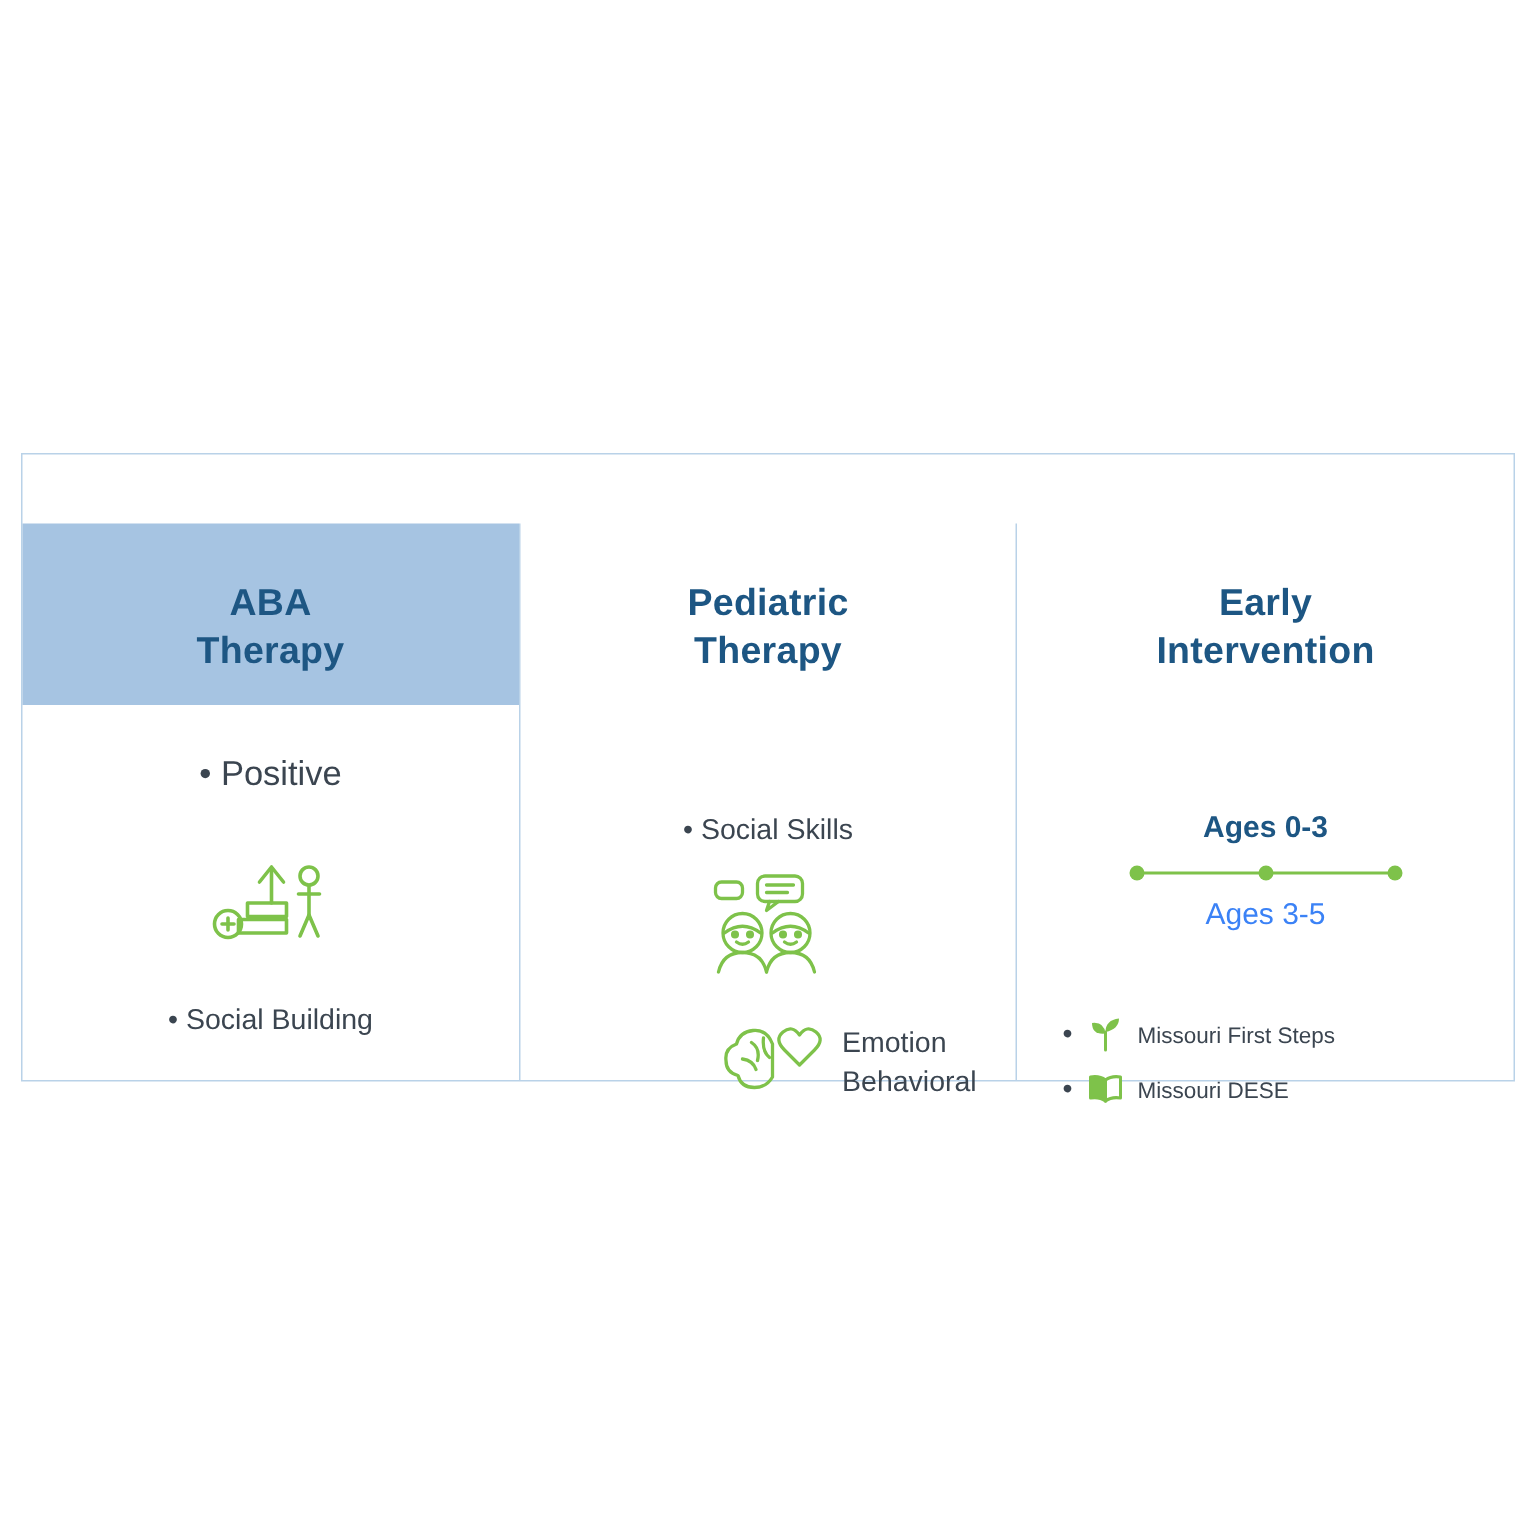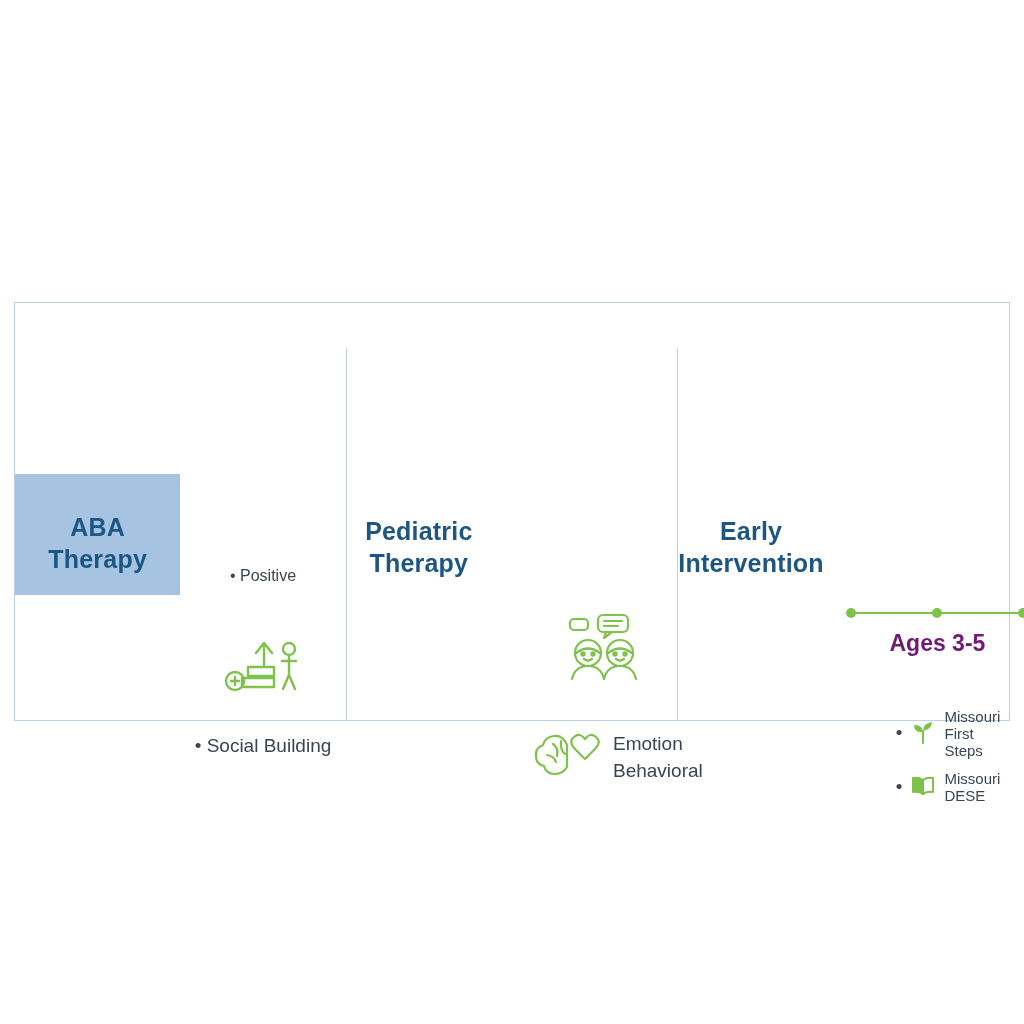--- a/index.html
+++ b/index.html
@@ -22,20 +22,21 @@
     display: flex;
     border: 1px solid #b9d2e8;
     background: #ffffff;
   }
 
   .column {
     flex: 1 1 0;
     position: relative;
     box-sizing: border-box;
     display: flex;
+    flex-direction: column;
     align-items: center;
     margin-top: 46px;
   }
 
   .column.divided {
     border-left: 1px solid #b9d2e8;
     gap: 42px;
   }
 
   .col-header {
@@ -64,21 +65,21 @@
   }
 
   
   .c1-item1 {
     position: absolute;
     left: 0;
     right: 0;
     top: 30px;
     text-align: center;
     color: #3b4550;
-    font-size: 16px;
+    font-size: 23px;
     line-height: 1.38;
   }
   .c1-item1 .bullet { color: #3b4550; }
 
   .c1-icon {
     position: absolute;
     left: 50%;
     transform: translateX(-50%);
     top: 98px;
   }
@@ -108,23 +109,23 @@
     position: absolute;
     left: 50%;
     transform: translateX(-50%);
     top: 78px;
   }
 
   .c2-row2 {
     position: absolute;
     left: 0;
     right: 0;
-    top: 196px;
+    top: 178px;
     display: flex;
-    justify-content: flex-start;
+    justify-content: flex-end;
     align-items: center;
     gap: 8px;
   }
   .c2-row2 .label {
     color: #3b4550;
     font-size: 19px;
     line-height: 1.38;
     text-align: left;
     width: 116px;
   }
@@ -149,23 +150,23 @@
     width: 184px;
     height: 16px;
   }
 
   .c3-age-bottom {
     position: absolute;
     left: 0;
     right: 0;
     top: 95px;
     text-align: center;
-    color: #701a75;
-    font-size: 23px;
-    font-weight: bold;
+    color: #3b82f6;
+    font-size: 20px;
+    font-weight: normal;
   }
 
   .c3-list {
     position: absolute;
     left: 30px;
     top: 173px;
     right: 10px;
   }
   .c3-list .row {
     display: flex;
@@ -225,20 +226,24 @@
     </div>
   </div>
 
   <div class="column divided">
     <div class="col-header">
       <div>Pediatric</div>
       <div>Therapy</div>
     </div>
     <div class="col-body">
 
+      <div class="c2-item1">
+        <span class="bullet">•</span>
+        <span>Social Skills</span>
+      </div>
 
       <div class="c2-icon1">
         <svg class="icon-svg" width="82" height="72" viewBox="0 0 82 72" fill="none" stroke="#7ec24a" stroke-width="2.2" stroke-linecap="round" stroke-linejoin="round">
           <rect x="34" y="2" width="30" height="17" rx="5"></rect>
           <path d="M42 19 L40 25 L48 19"></path>
           <path d="M40 8 H58 M40 13 H54"></path>
           <rect x="6" y="6" width="18" height="11" rx="4"></rect>
           <circle cx="24" cy="40" r="13"></circle>
           <path d="M12 40 q12 -9 24 0"></path>
           <circle cx="19" cy="41" r="1.6" fill="#7ec24a"></circle>
@@ -271,20 +276,21 @@
     </div>
   </div>
 
   <div class="column divided">
     <div class="col-header">
       <div>Early</div>
       <div>Intervention</div>
     </div>
     <div class="col-body">
 
+      <div class="c3-age-top">Ages 0-3</div>
 
       <div class="c3-timeline">
         <svg class="icon-svg" width="184" height="16" viewBox="0 0 184 16" fill="none">
           <line x1="6" y1="8" x2="178" y2="8" stroke="#7ec24a" stroke-width="2"></line>
           <circle cx="6" cy="8" r="5" fill="#7ec24a"></circle>
           <circle cx="92" cy="8" r="5" fill="#7ec24a"></circle>
           <circle cx="178" cy="8" r="5" fill="#7ec24a"></circle>
         </svg>
       </div>
 

